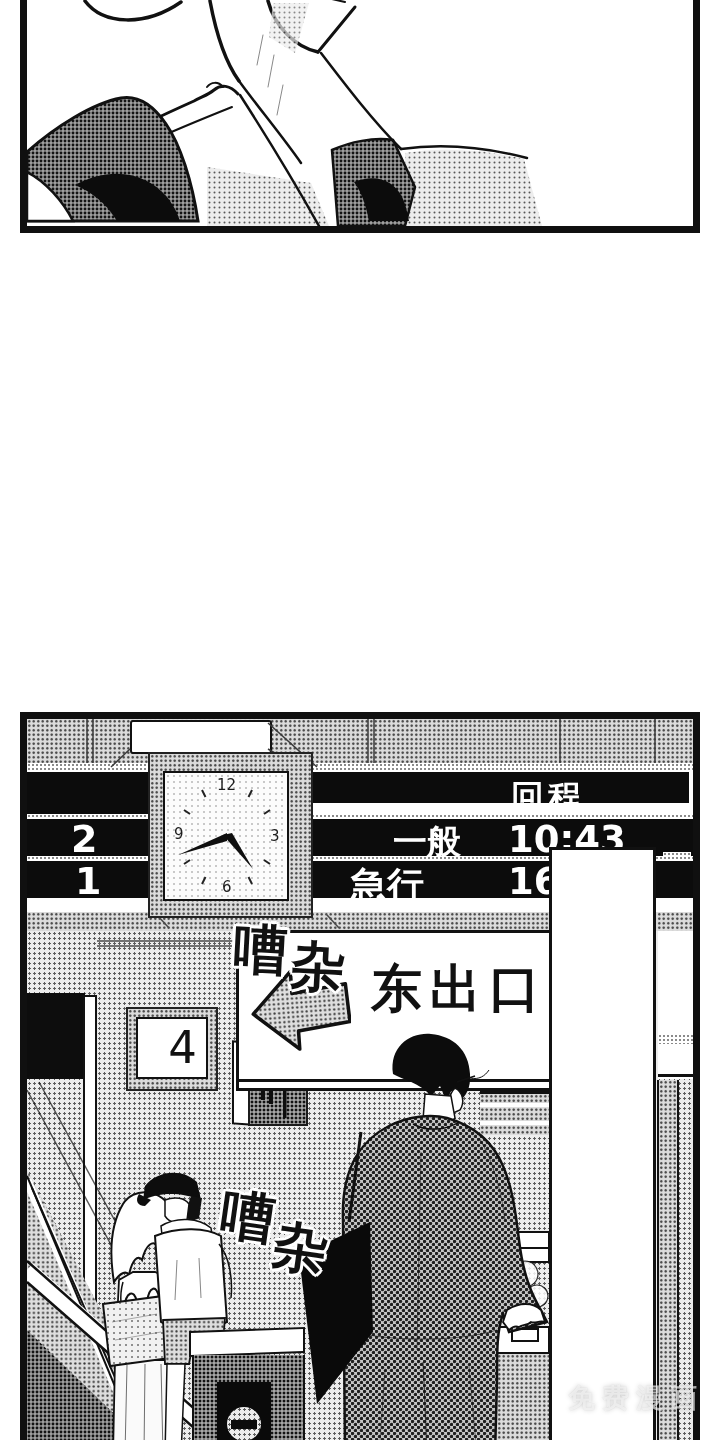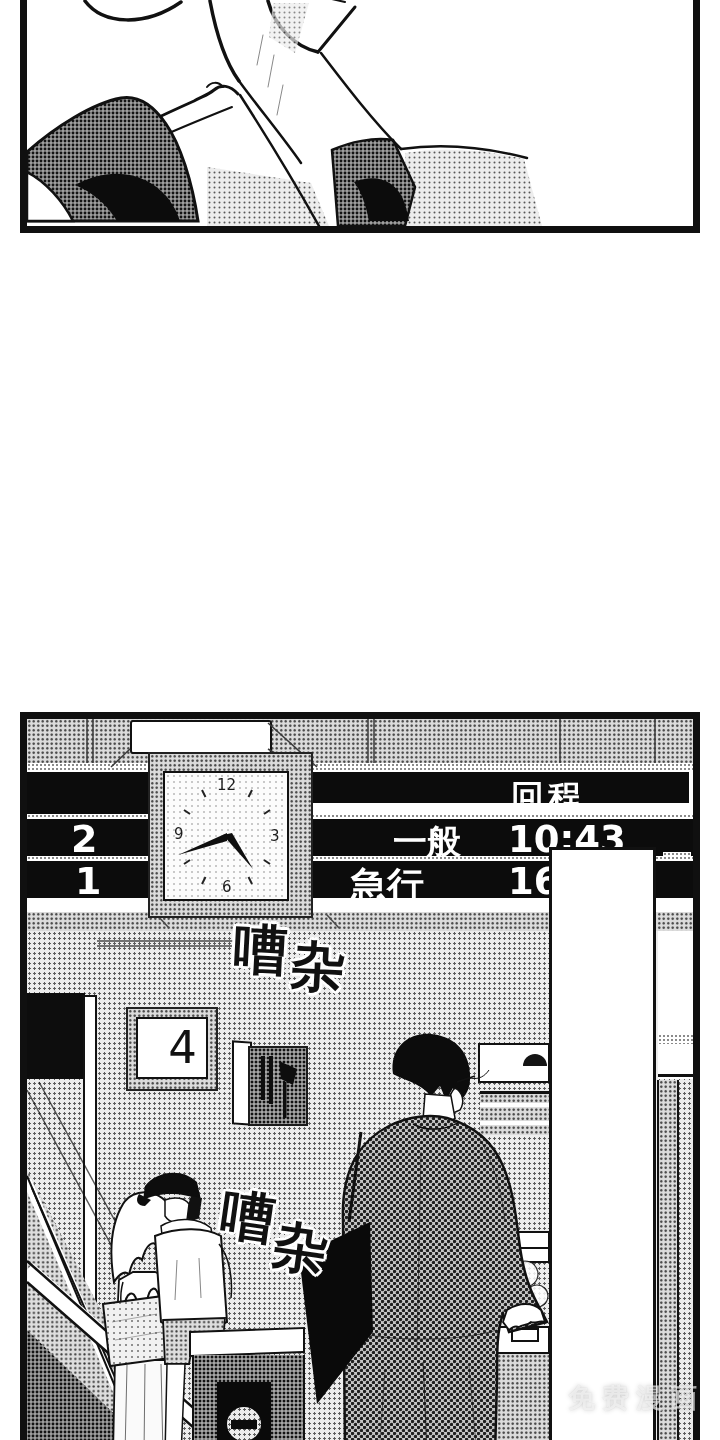--- a/index.html
+++ b/index.html
@@ -180,20 +180,27 @@
       </div>
 
       <div class="abs" style="left:403px;top:512px;width:120px;height:32px;background:#fff;border:2px solid #111;box-sizing:border-box;">
         <div class="abs" style="left:0;top:14px;width:116px;height:2px;background:#111;"></div>
       </div>
 
       <div class="abs" style="left:401px;top:607px;width:122px;height:28px;background:#fff;border:2px solid #111;box-sizing:border-box;"></div>
       <div class="abs ht-med" style="left:405px;top:635px;width:118px;height:101px;border-left:2px solid #111;box-sizing:border-box;"></div>
       <div class="abs" style="left:484px;top:609px;width:28px;height:14px;background:#fff;border:2px solid #111;box-sizing:border-box;"></div>
 
+      <div class="abs" style="left:209px;top:211px;width:318px;height:161px;background:#fff;border:3px solid #111;box-sizing:border-box;">
+        <div class="abs" style="left:0;bottom:6px;width:312px;height:3px;background:#111;"></div>
+        <svg class="abs" style="left:10px;top:26px;" width="102" height="98" viewBox="0 0 102 98">
+          <polygon points="4,52 44,12 44,34 98,28 100,66 48,72 48,90" fill="url(#pHMed)" stroke="#111" stroke-width="3.5" stroke-linejoin="round" transform="rotate(-4 50 50)"></polygon>
+        </svg>
+        <span class="abs" style="left:132px;top:22px;font-size:51px;font-weight:bold;letter-spacing:8px;">东出口</span>
+      </div>
 
       <div class="abs ht-med" style="left:121px;top:33px;width:165px;height:166px;border:2.5px solid #222;box-sizing:border-box;">
         <div class="abs" style="left:13px;top:17px;width:126px;height:130px;background:#fcfcfc;border:2.5px solid #111;box-sizing:border-box;background-image:radial-gradient(circle,#c9c9c9 .8px,transparent 1px);background-size:6px 6px;">
           <svg width="121" height="125" viewBox="0 0 121 125">
             <g stroke="#222" stroke-width="2">
               <line x1="87" y1="17" x2="83.5" y2="24"></line>
                 <line x1="105" y1="37" x2="99" y2="41"></line>
               <line x1="105" y1="91" x2="99" y2="87"></line>
                 <line x1="87" y1="111" x2="83.5" y2="104"></line>
               <line x1="37" y1="111" x2="40.5" y2="104"></line>

